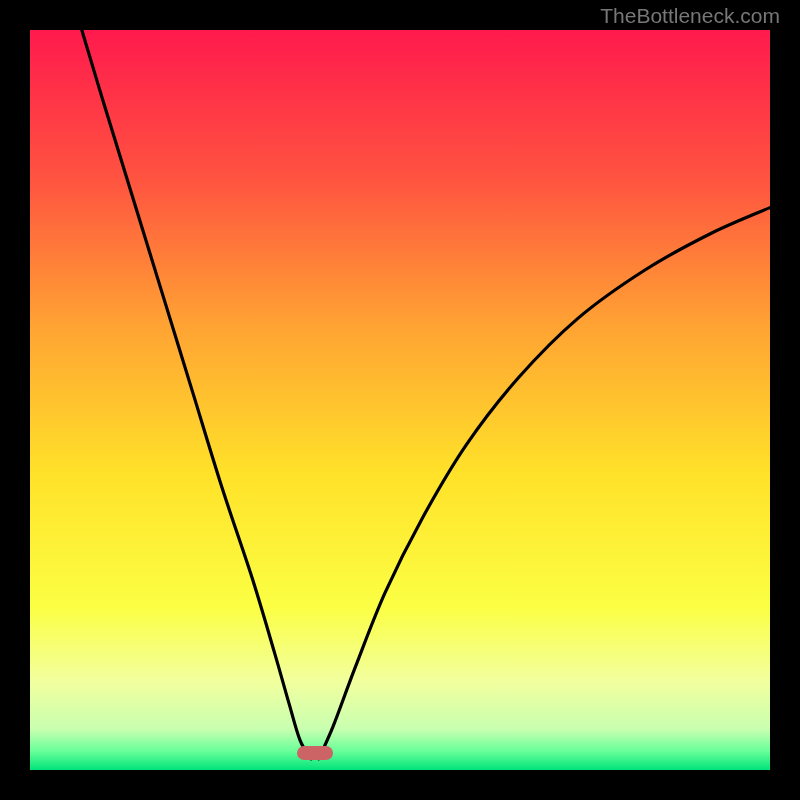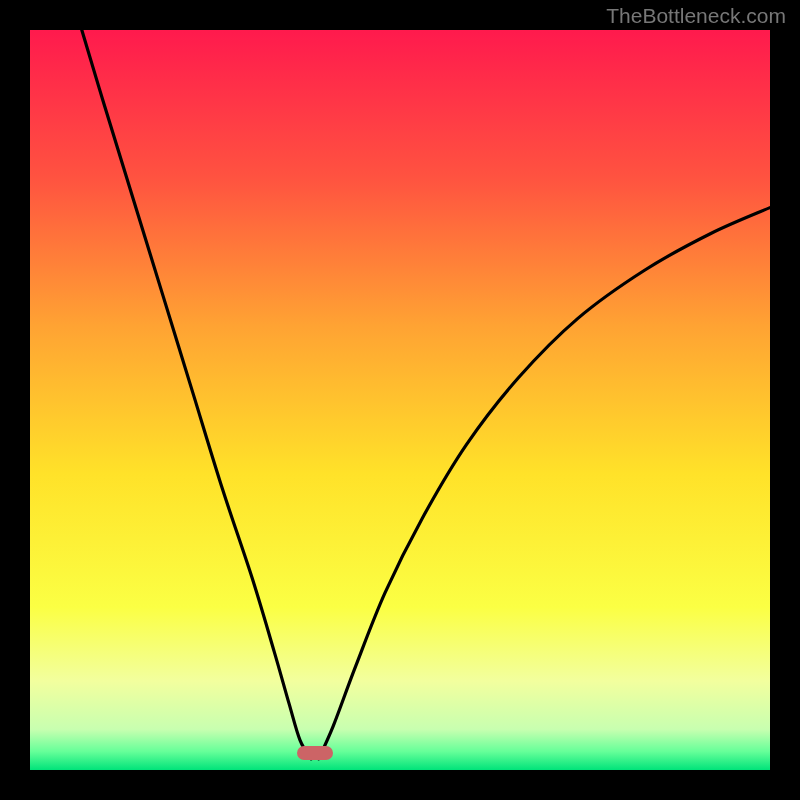--- a/index.html
+++ b/index.html
@@ -8,21 +8,21 @@
     width: 800px;
     height: 800px;
     background: #000;
     position: relative;
     overflow: hidden;
     font-family: Arial, sans-serif;
   }
   .watermark {
     position: absolute;
     top: 4px;
-    right: 14px;
+    right: 20px;
     color: #777;
     font-size: 21px;
     font-weight: normal;
     z-index: 10;
   }
   .plot-area {
     position: absolute;
     top: 30px;
     left: 30px;
     width: 740px;

